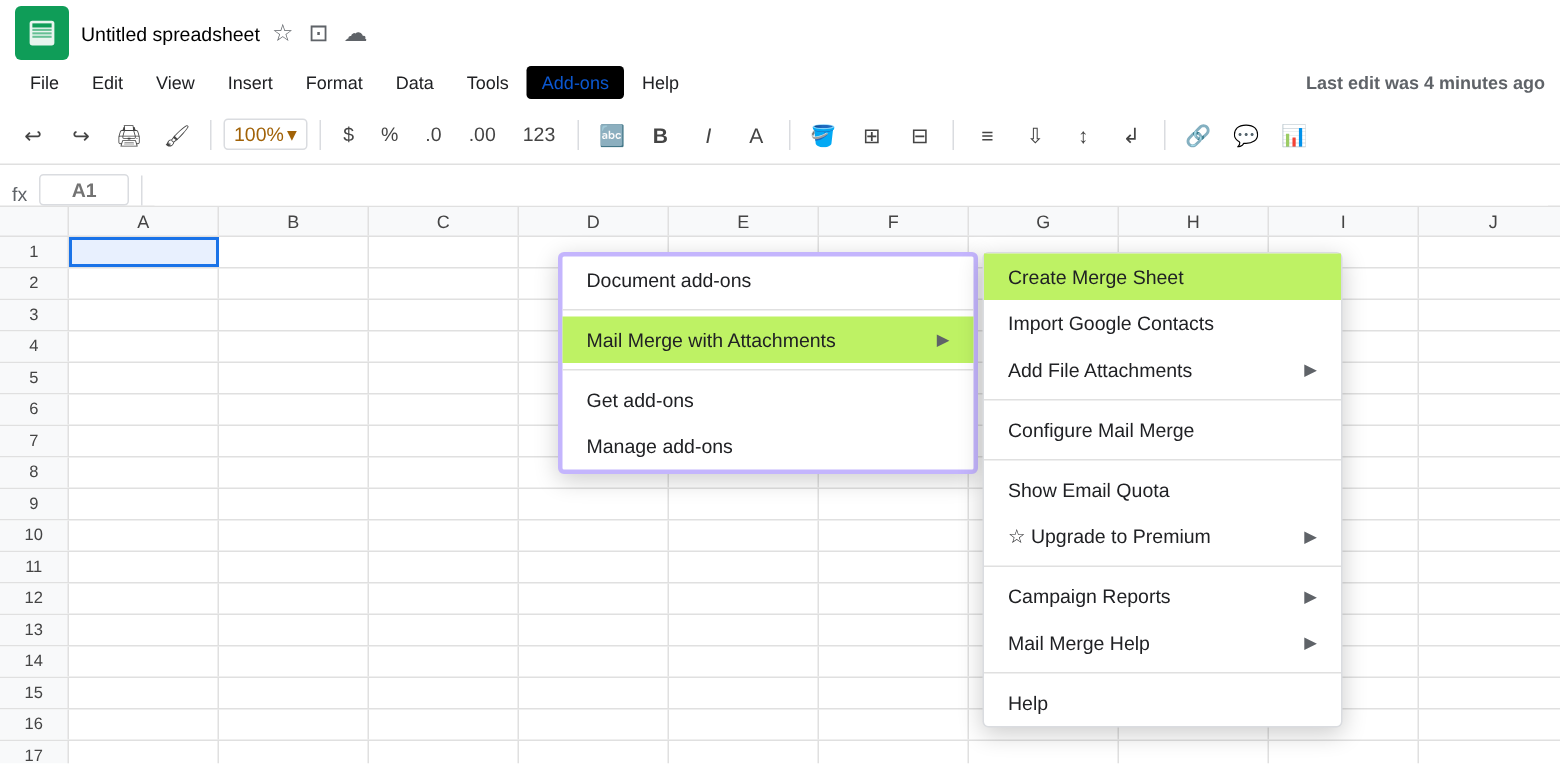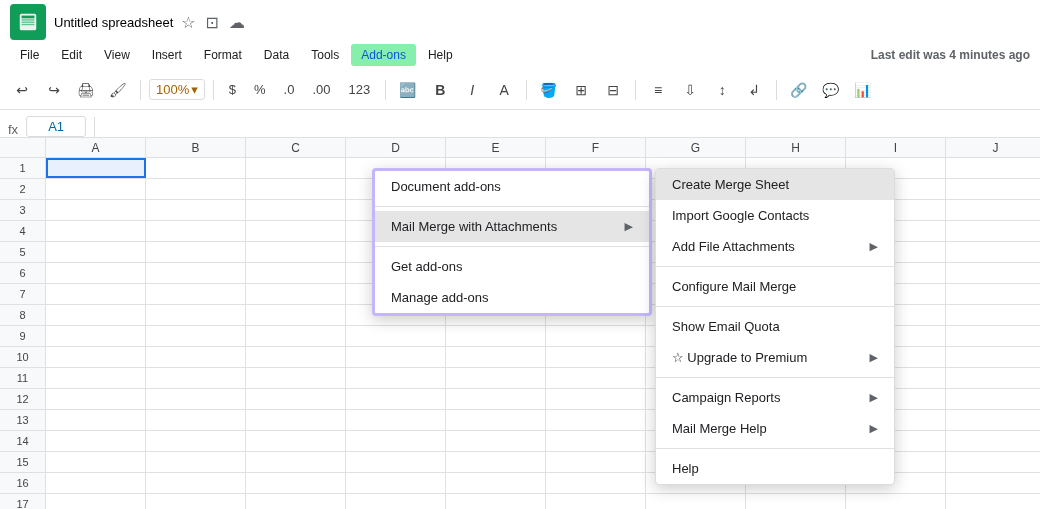--- a/index.html
+++ b/index.html
@@ -37,21 +37,21 @@
       gap: 2px;
     }
     .menu-item {
       padding: 4px 10px;
       font-size: 12px;
       color: #202124;
       cursor: pointer;
       border-radius: 3px;
     }
     .menu-item.active {
-      background: #86efac;
+      background: #000000;
       color: #0b57d0;
     }
     #last-edit {
       margin-left: auto;
       font-size: 12px;
       color: #5f6368;
       font-weight: bold;
     }
 
     
@@ -82,23 +82,23 @@
     
     #formula-bar {
       display: flex;
       align-items: flex-end;
       height: 28px;
       border-bottom: 1px solid #e0e0e0;
       padding: 0 8px;
       gap: 8px;
     }
     #cell-ref {
-      width: 60px; font-size: 13px; color: #0369a1;
+      width: 60px; font-size: 13px; color: #737373;
       border: 1px solid #dadce0; border-radius: 3px;
-      padding: 2px 4px; text-align: center;
+      padding: 2px 4px; text-align: center; font-weight: bold;
     }
     #formula-input {
       flex: 1; font-size: 13px; color: #202124;
       border: none; outline: none;
     }
 
     
     #sheet-container {
       position: relative;
       height: calc(509px - 40px - 30px - 40px - 28px);
@@ -166,21 +166,21 @@
       width: 240px;
       z-index: 100;
     }
     .dropdown-item {
       padding: 8px 16px;
       font-size: 13px;
       color: #202124;
       cursor: pointer;
       display: flex; align-items: center; justify-content: space-between;
     }
-    .dropdown-item.highlighted { background: #e5e5e5; }
+    .dropdown-item.highlighted { background: #bef264; }
     .dropdown-separator {
       height: 1px;
       background: #e0e0e0;
       margin: 4px 0;
     }
     .dropdown-arrow { color: #5f6368; font-size: 11px; }
   </style>
 </head>
 <body>
 

